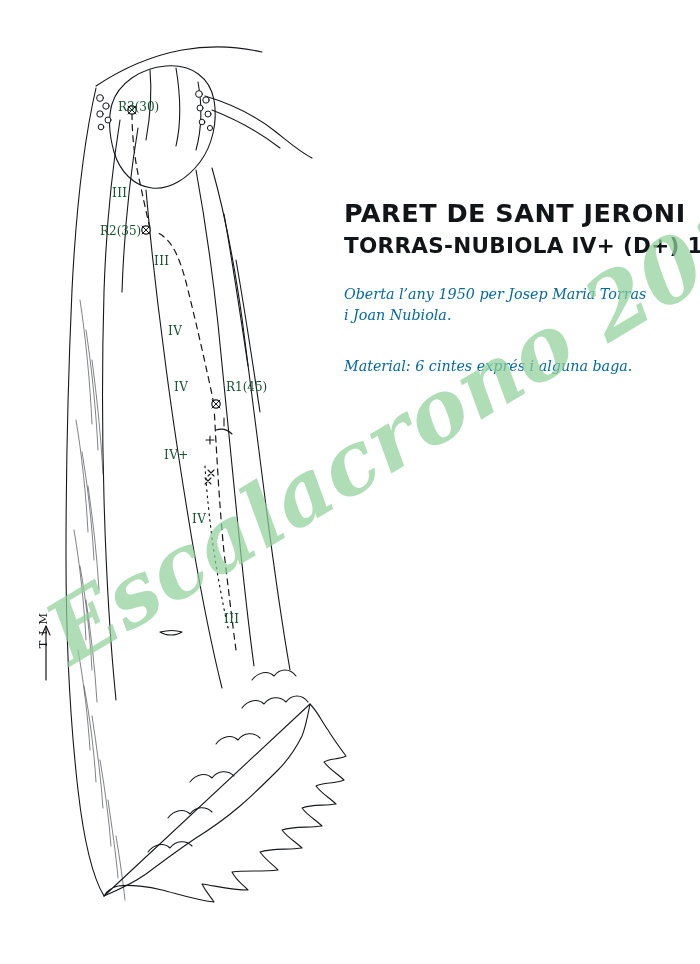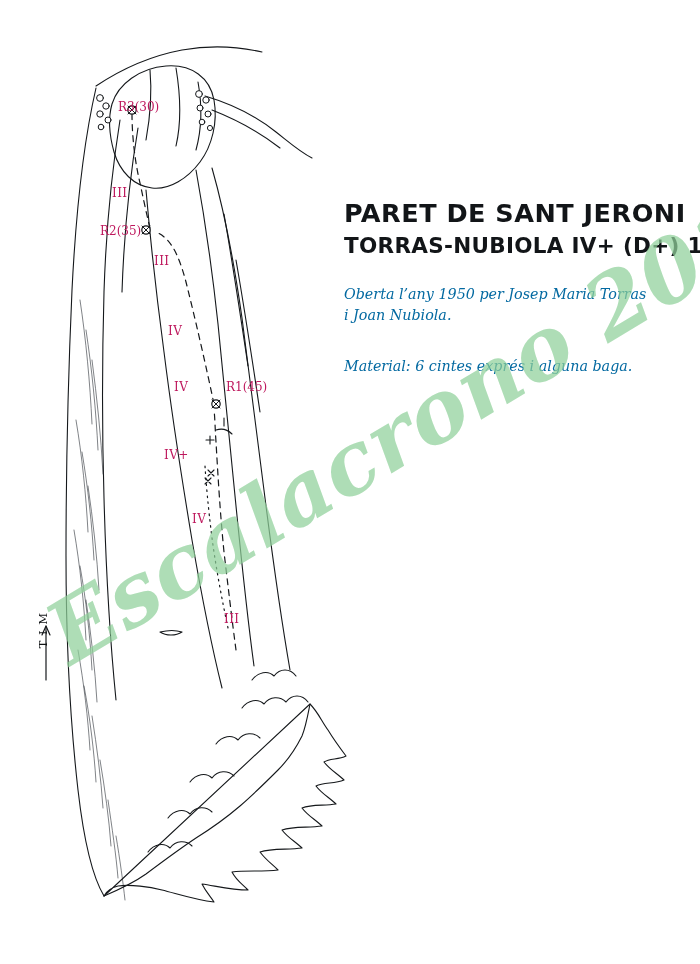--- a/index.html
+++ b/index.html
@@ -86,21 +86,21 @@
   }
   .p1 { margin-top: 26px; }
   .p2 { margin-top: 22px; }
   .p3 { margin-top: 30px; }
 
   
   .lbl {
     position: absolute;
     font-family: "DejaVu Serif", serif;
     font-size: 12.5px;
-    color: #be185d;
+    color: #14532d;
     white-space: nowrap;
   }
   .lbl.grade {
     font-family: "DejaVu Serif", serif;
     font-size: 12px;
     letter-spacing: 0.4px;
   }
   .lbl.belay {
     font-size: 12px;
   }

